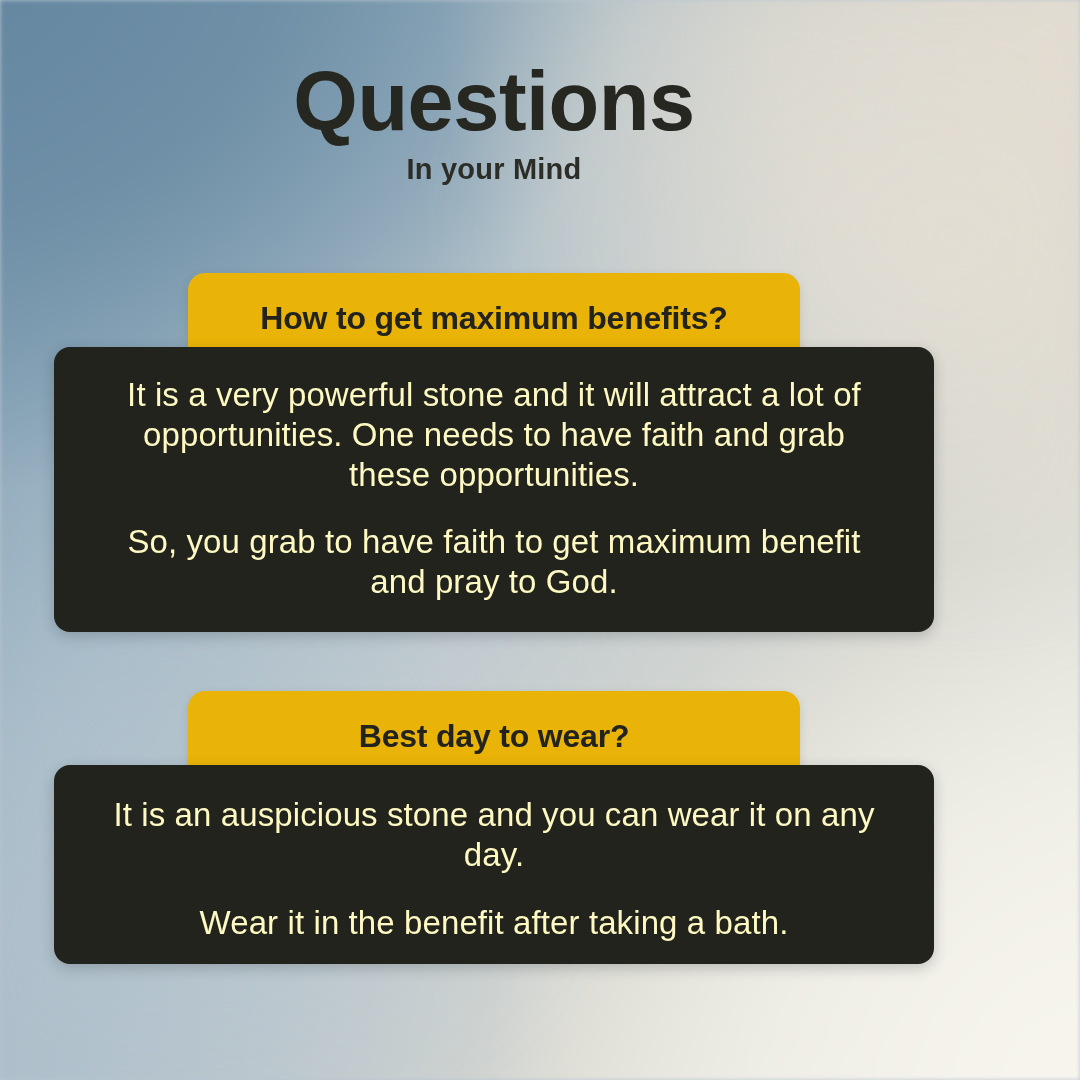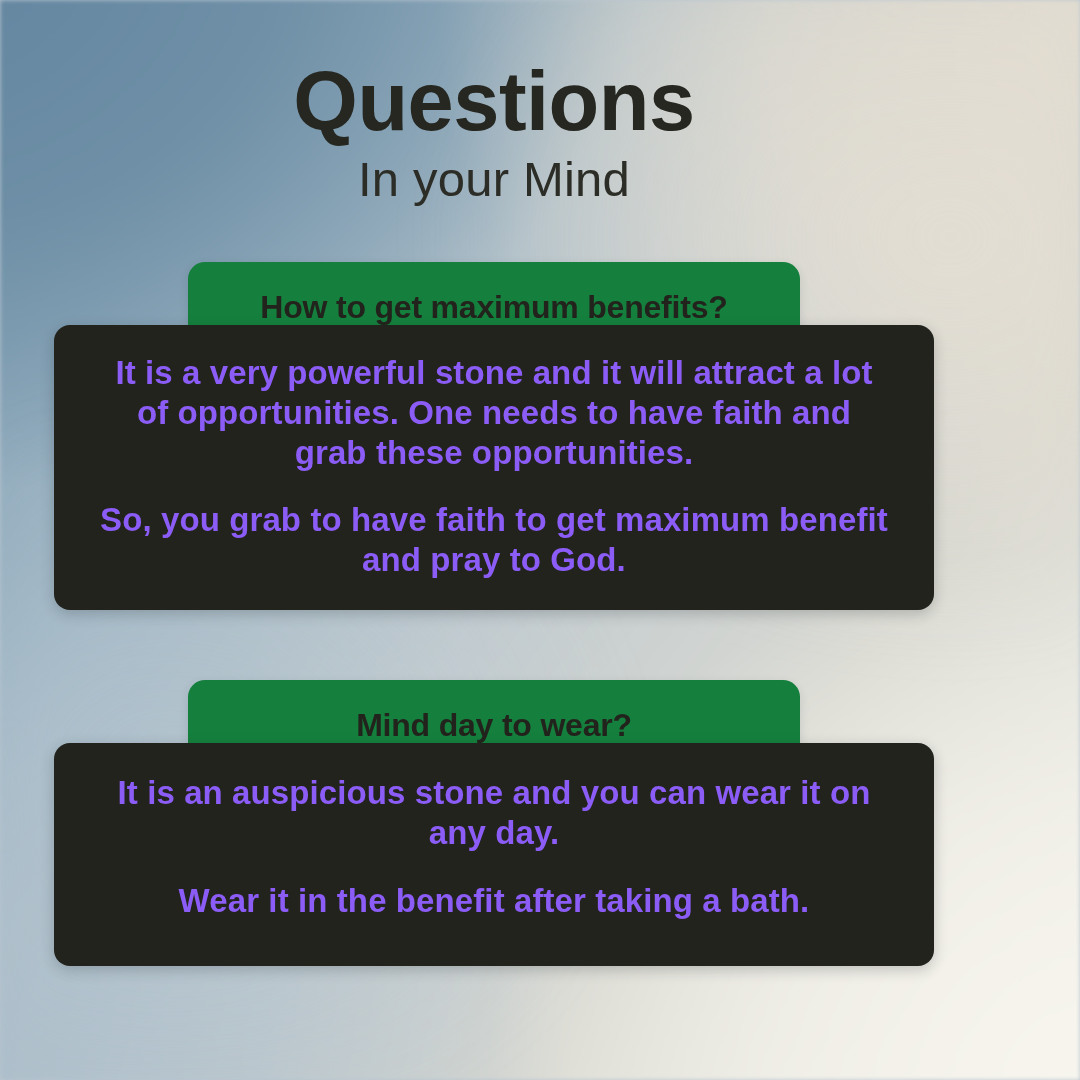--- a/index.html
+++ b/index.html
@@ -57,37 +57,37 @@
   }
   #title {
     font-size:83px;
     font-weight:bold;
     letter-spacing:-0.5px;
     color:#262720;
     line-height:1.0;
   }
   #subtitle {
     margin-top:12px;
-    font-size:49px;
-    font-weight:normal;
+    font-size:29px;
+    font-weight:bold;
     color:#2c2d26;
     letter-spacing:0.2px;
     line-height:1.0;
   }
 
   
   .qa-block { position:absolute; left:0; width:100%; }
   #qa-block-1 { top:262px; }
   #qa-block-2 { top:680px; }
 
   .question-card {
     position:relative;
-    margin:0 auto;
+    margin:11px auto;
     width:612px;
-    background:#15803d;
+    background:#eab308;
     border-radius:17px;
     box-shadow:0 3px 10px rgba(40,50,60,0.13);
     z-index:1;
   }
   .question-text {
     text-align:center;
     font-size:32px;
     font-weight:bold;
     color:#22231c;
     letter-spacing:-0.2px;
@@ -101,28 +101,28 @@
     width:880px;
     background:#22231c;
     border-radius:16px;
     box-shadow:0 4px 14px rgba(25,30,35,0.22);
     z-index:2;
     padding:28px 46px 30px 46px;
   }
   .answer-paragraph {
     text-align:center;
     font-size:33px;
-    font-weight:bold;
-    color:#8b5cf6;
+    font-weight:normal;
+    color:#fef9c3;
     line-height:1.22;
     letter-spacing:0.1px;
   }
   .answer-paragraph + .answer-paragraph { margin-top:26px; }
 
-  #qa-block-2 .answer-card { padding:30px 46px 44px 46px; }
+  #qa-block-2 .answer-card { padding:30px 46px 20px 46px; }
   #qa-block-2 .answer-paragraph + .answer-paragraph { margin-top:28px; }
 </style>
 </head>
 <body>
 
 <div id="background"></div>
 <div id="background-sheen"></div>
 
 <div id="page">
 
@@ -136,21 +136,21 @@
       <div class="question-text">How to get maximum benefits?</div>
     </div>
     <div class="answer-card">
       <div class="answer-paragraph">It is a very powerful stone and it will attract a lot of opportunities. One needs to have faith and grab these opportunities.</div>
       <div class="answer-paragraph">So, you grab to have faith to get maximum benefit and pray to God.</div>
     </div>
   </div>
 
   <div class="qa-block" id="qa-block-2">
     <div class="question-card">
-      <div class="question-text">Mind day to wear?</div>
+      <div class="question-text">Best day to wear?</div>
     </div>
     <div class="answer-card">
       <div class="answer-paragraph">It is an auspicious stone and you can wear it on any day.</div>
       <div class="answer-paragraph">Wear it in the benefit after taking a bath.</div>
     </div>
   </div>
 
 </div>
 
 </body></html>

